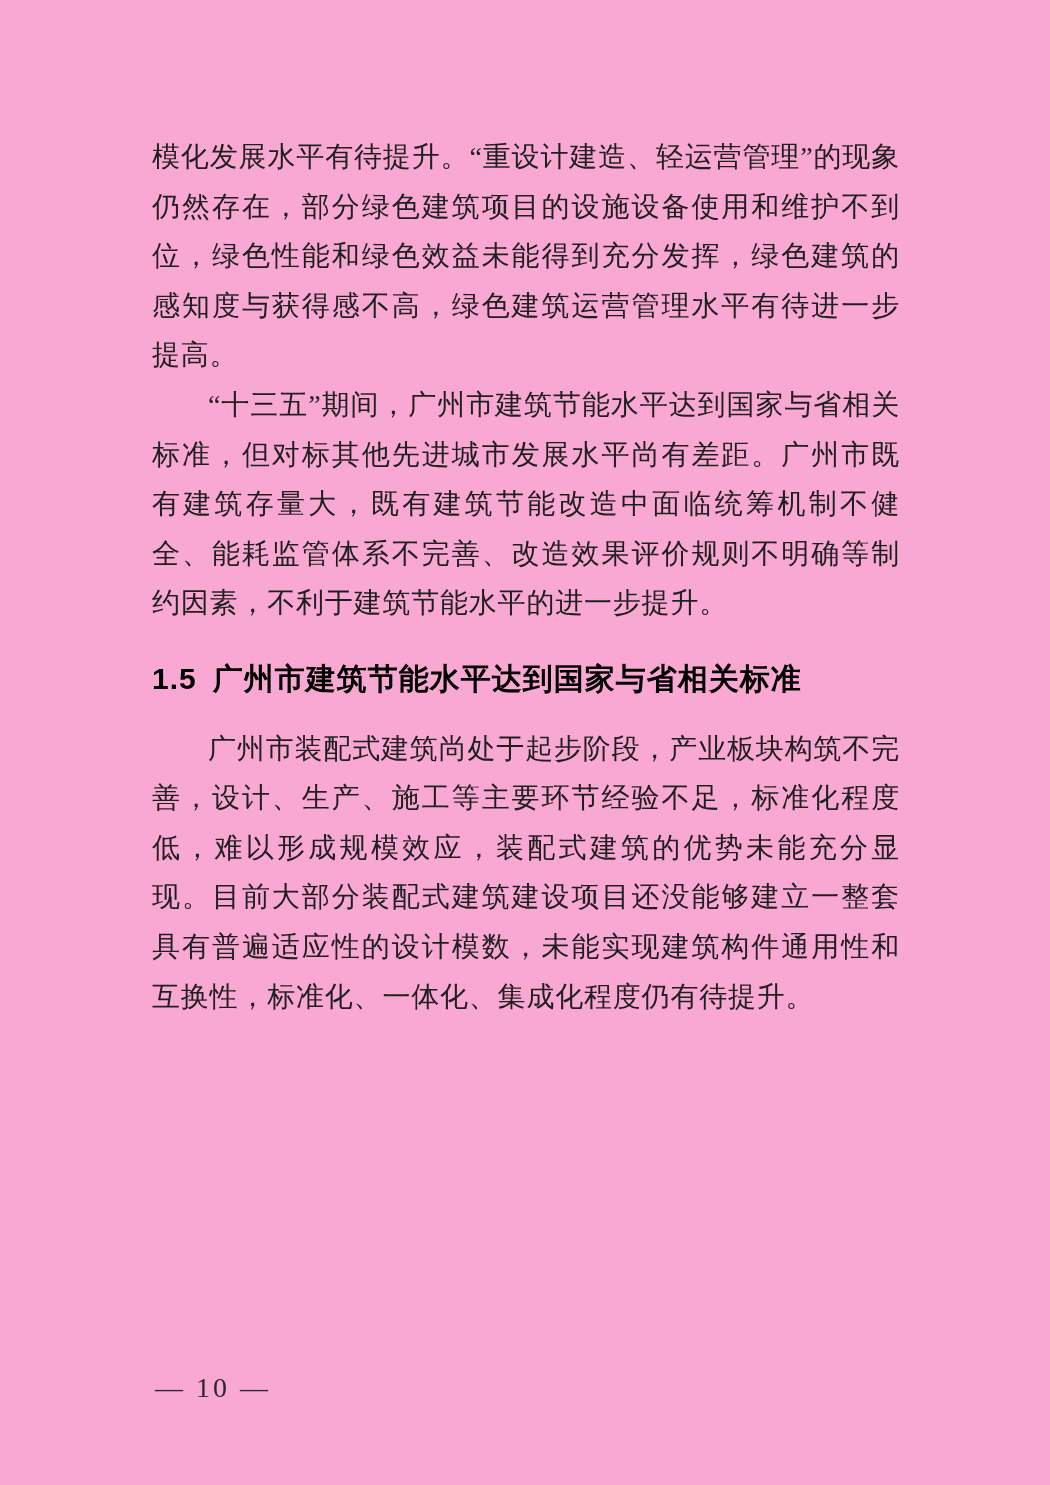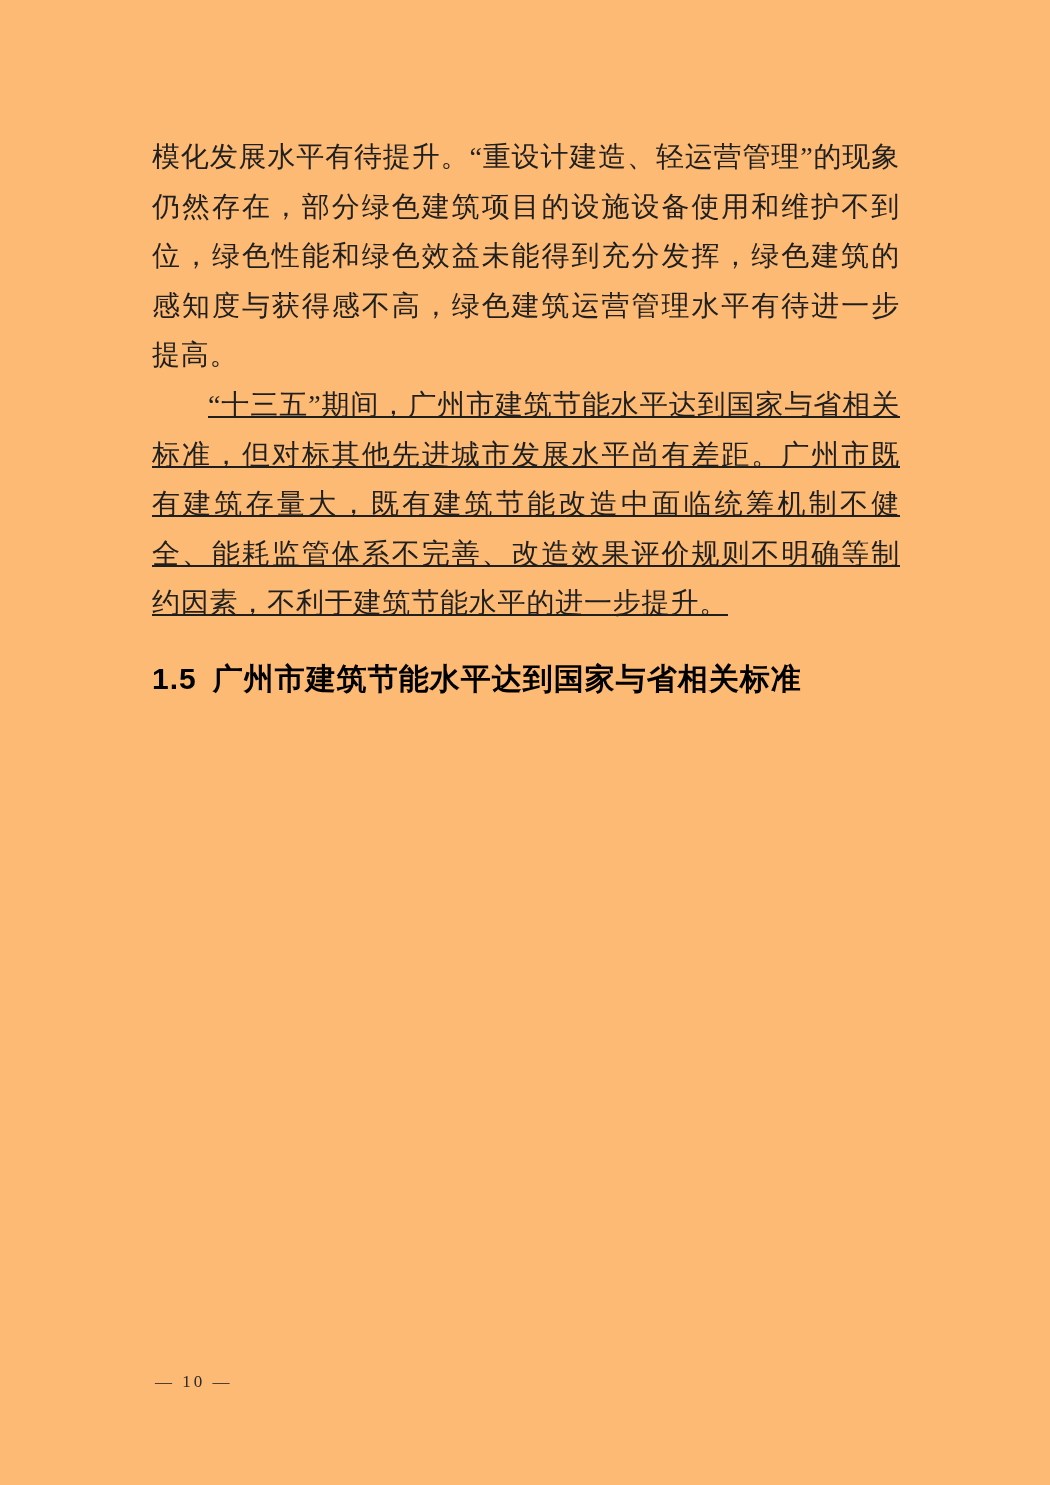--- a/index.html
+++ b/index.html
@@ -5,42 +5,41 @@
   html, body {
     margin: 0;
     padding: 0;
     background: #e8e8e8;
   }
   .page {
     position: relative;
     width: 1050px;
     height: 1485px;
     margin: 0 auto;
-    background: #fdba74;
+    background: #f9a8d4;
     overflow: hidden;
     font-family: "Liberation Serif", serif;
     color: #1f1f1f;
   }
   .content {
     position: absolute;
     left: 152px;
     top: 132px;
     width: 748px;
   }
   .body-para {
     font-size: 28px;
     line-height: 49.6px;
     letter-spacing: 0.8px;
     text-align: justify;
     text-justify: inter-ideograph;
     margin: 0;
   }
   .body-para.indent {
     text-indent: 2em;
-    text-decoration: underline;
   }
   .heading {
     font-family: "Liberation Sans", sans-serif;
     font-weight: 700;
     font-size: 30px;
     line-height: 49.6px;
     letter-spacing: 1px;
     color: #000000;
     margin: 26px 0 20px 0;
   }
@@ -52,37 +51,38 @@
     padding-left: 10px;
   }
   .heading.chapter .sec-num {
     margin-right: 0;
   }
   .page-footer {
     position: absolute;
     left: 155px;
     top: 1372px;
     font-family: "Liberation Serif", serif;
-    font-size: 17px;
+    font-size: 28px;
     letter-spacing: 3px;
     color: #2a2a2a;
   }
 </style>
 </head>
 <body>
 
 <div class="page">
   <main class="content">
 
     <p class="body-para">模化发展水平有待提升。“重设计建造、轻运营管理”的现象仍然存在，部分绿色建筑项目的设施设备使用和维护不到位，绿色性能和绿色效益未能得到充分发挥，绿色建筑的感知度与获得感不高，绿色建筑运营管理水平有待进一步提高。</p>
 
 
     <p class="body-para indent">“十三五”期间，广州市建筑节能水平达到国家与省相关标准，但对标其他先进城市发展水平尚有差距。广州市既有建筑存量大，既有建筑节能改造中面临统筹机制不健全、能耗监管体系不完善、改造效果评价规则不明确等制约因素，不利于建筑节能水平的进一步提升。</p>
 
     <h2 class="heading"><span class="sec-num">1.5</span><span class="sec-title">广州市建筑节能水平达到国家与省相关标准</span></h2>
 
+    <p class="body-para indent">广州市装配式建筑尚处于起步阶段，产业板块构筑不完善，设计、生产、施工等主要环节经验不足，标准化程度低，难以形成规模效应，装配式建筑的优势未能充分显现。目前大部分装配式建筑建设项目还没能够建立一整套具有普遍适应性的设计模数，未能实现建筑构件通用性和互换性，标准化、一体化、集成化程度仍有待提升。</p>
 
 
 
   </main>
 
   <footer class="page-footer">— 10 —</footer>
 </div>
 
 </body></html>

